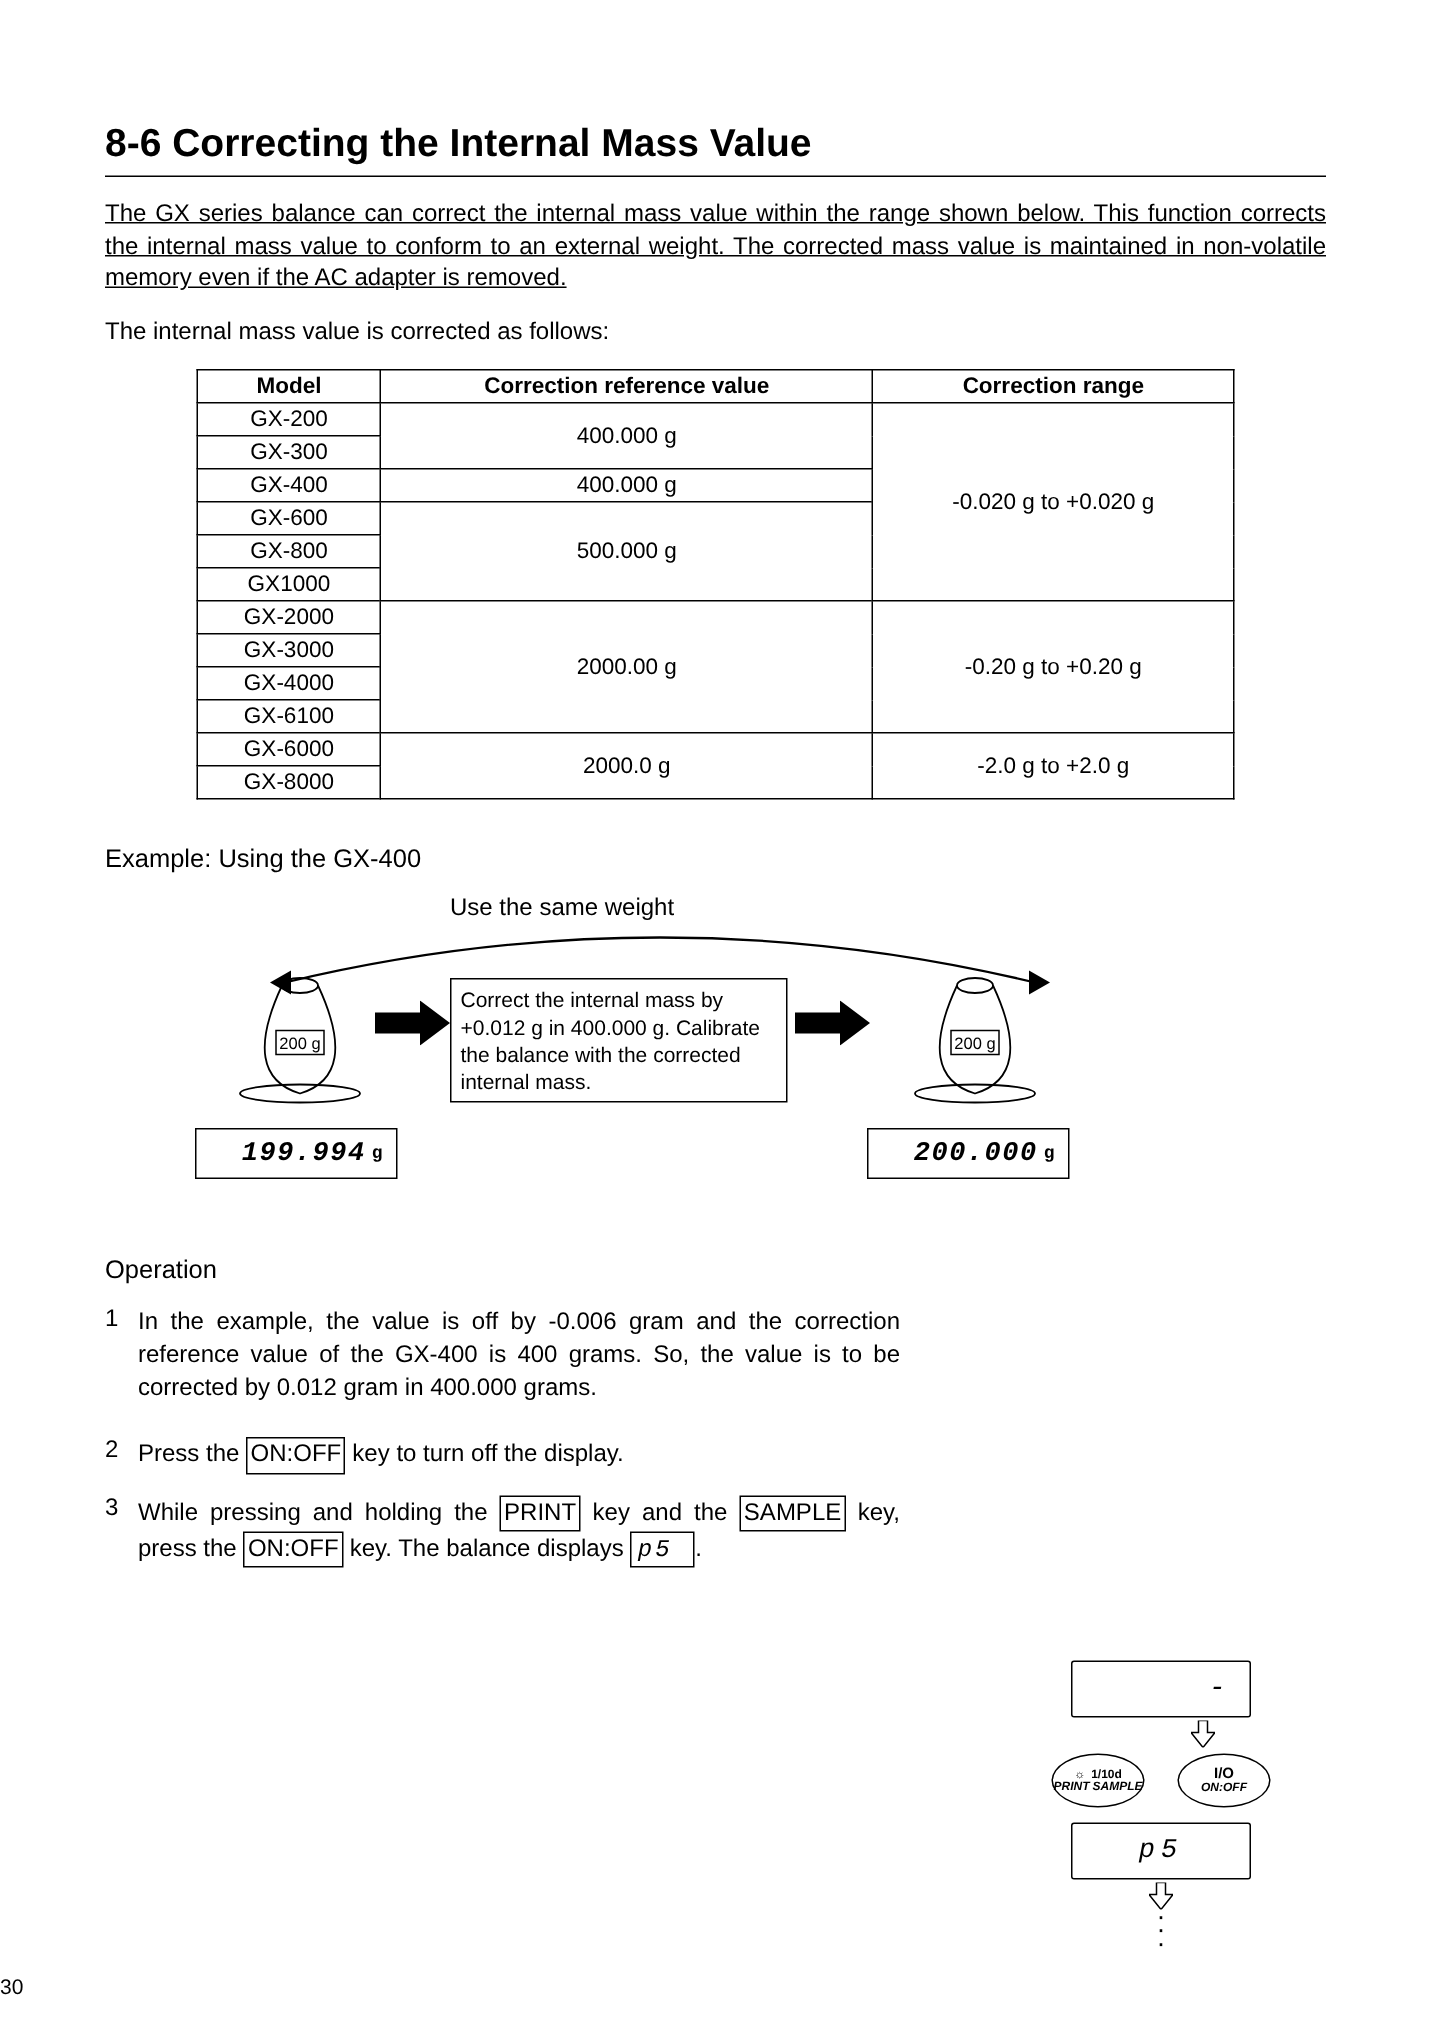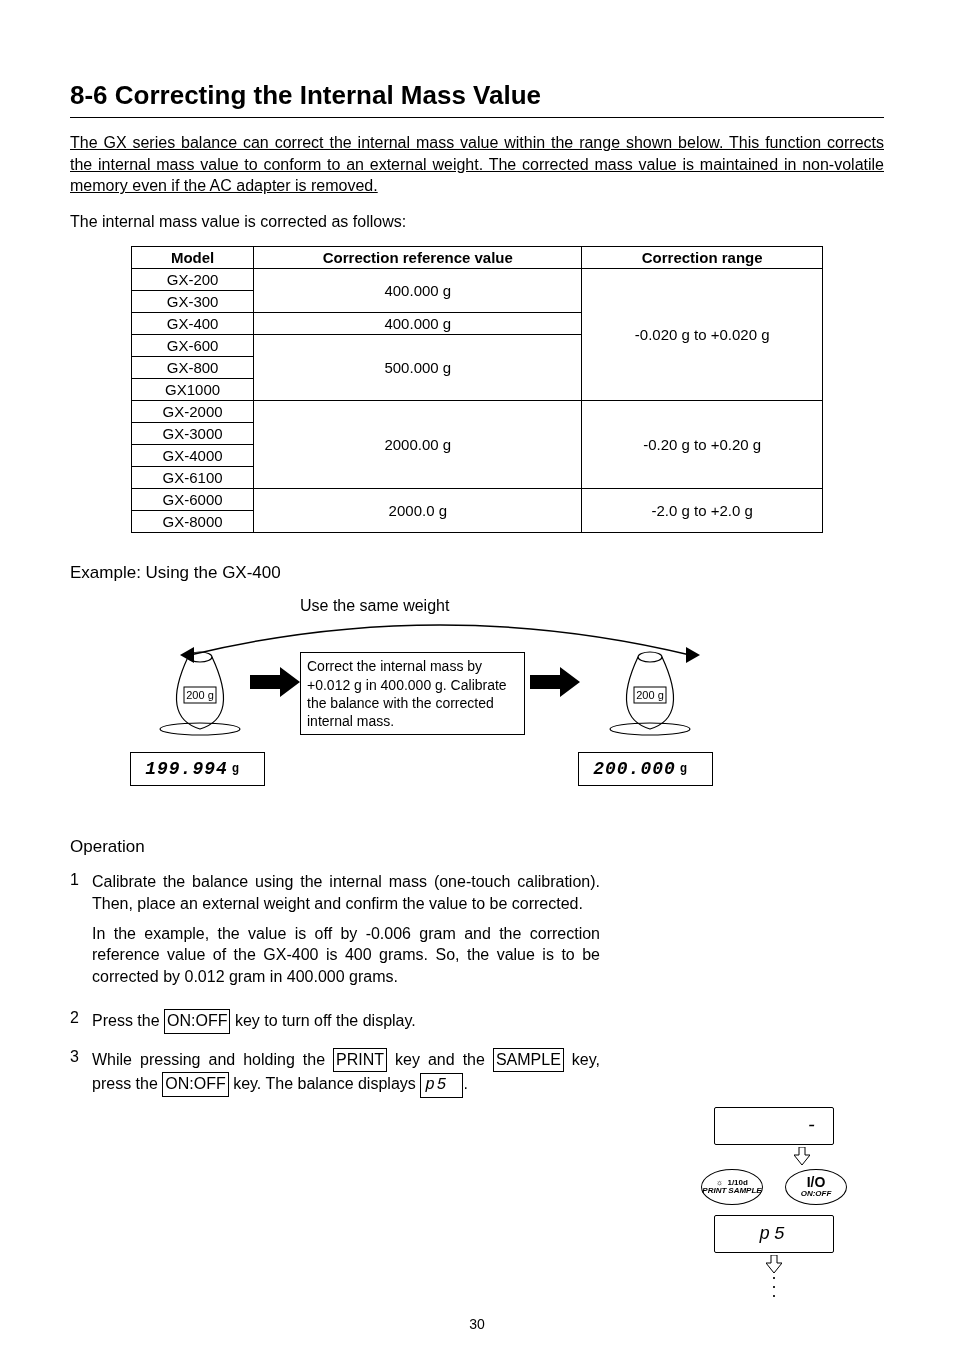--- a/index.html
+++ b/index.html
@@ -53,21 +53,21 @@
   .arc-svg { position: absolute; top: 18px; left: 80px; }
   .weight-svg { position: absolute; }
   .display-box {
     position: absolute;
     border: 1.5px solid #000;
     width: 135px;
     height: 34px;
     display: flex;
     align-items: center;
     justify-content: flex-end;
-    padding-right: 24px;
+    padding-right: 8px;
     font-family: "Courier New", monospace;
     font-size: 18px;
     letter-spacing: 1px;
     background: #fff;
     font-style: italic;
     font-weight: bold;
   }
   .display-box .unit { font-size: 12px; margin-left: 4px; font-style: normal; }
   .instr-box {
     position: absolute;
@@ -127,21 +127,21 @@
     font-size: 9px; line-height: 1.05;
     font-weight: bold;
     position: relative;
   }
   .down-arrow-svg { display: block; margin: 0 auto; }
   .cap-row { display: flex; justify-content: space-between; margin-top: 2px; font-size: 14px; }
   .cap-left { text-align: left; width: 120px; }
   .cap-right { text-align: left; width: 100px; }
   .dots { text-align: center; font-size: 18px; line-height: 0.5; letter-spacing: 0; }
 
-  .page-num { position: absolute; bottom: 18px; left: 0; right: 0; text-align: center; font-size: 14px; }
+  .page-num { position: absolute; bottom: 18px; left: 0; right: 0; text-align: left; font-size: 14px; }
   .twocol { display: flex; gap: 20px; }
   .left-col { flex: 1; max-width: 530px; }
 </style>
 </head>
 <body>
 
 <h1>8-6  Correcting the Internal Mass Value</h1>
 <div class="rule"></div>
 
 <p class="intro">The GX series balance can correct the internal mass value within the range shown below. This function corrects the internal mass value to conform to an external weight. The corrected mass value is maintained in non-volatile memory even if the AC adapter is removed.</p>
@@ -251,21 +251,20 @@
 
 <h3>Operation</h3>
 
 <div class="twocol">
   <div class="left-col">
     <div class="op-list">
 
       <div class="op-item">
         <div class="op-num">1</div>
         <div class="op-text">
-          <p>Calibrate the balance using the internal mass (one-touch calibration). Then, place an external weight and confirm the value to be corrected.</p>
           <p>In the example, the value is off by -0.006 gram and the correction reference value of the GX-400 is 400 grams. So, the value is to be corrected by 0.012 gram in 400.000 grams.</p>
         </div>
       </div>
 
       <div class="op-item">
         <div class="op-num">2</div>
         <div class="op-text">
           <span>Press the </span><span class="key-frame">ON:OFF</span><span> key to turn off the display.</span>
         </div>
       </div>
@@ -294,21 +293,21 @@
           <span>1/10d</span>
         </div>
         <div style="display:flex; gap:2px; font-size:8px; font-style:italic; font-weight:bold;">
           <span>PRINT</span>
           <span>SAMPLE</span>
         </div>
       </div>
     </div>
     <div style="text-align:center;">
       <div class="pill">
-        <span style="font-size:14px;">I/O</span>
+        <span style="font-size:10px;">I/O</span>
         <span style="font-size:8px; font-style:italic; font-weight:bold;">ON:OFF</span>
       </div>
     </div>
   </div>
   <div style="height:8px;"></div>
   <div class="lcd">p5</div>
   <svg class="down-arrow-svg" width="16" height="18">
     <polygon points="5,0 11,0 11,8 16,8 8,18 0,8 5,8" fill="none" stroke="#000" stroke-width="1"></polygon>
   </svg>
   <div class="dots">·<br>·<br>·</div>

